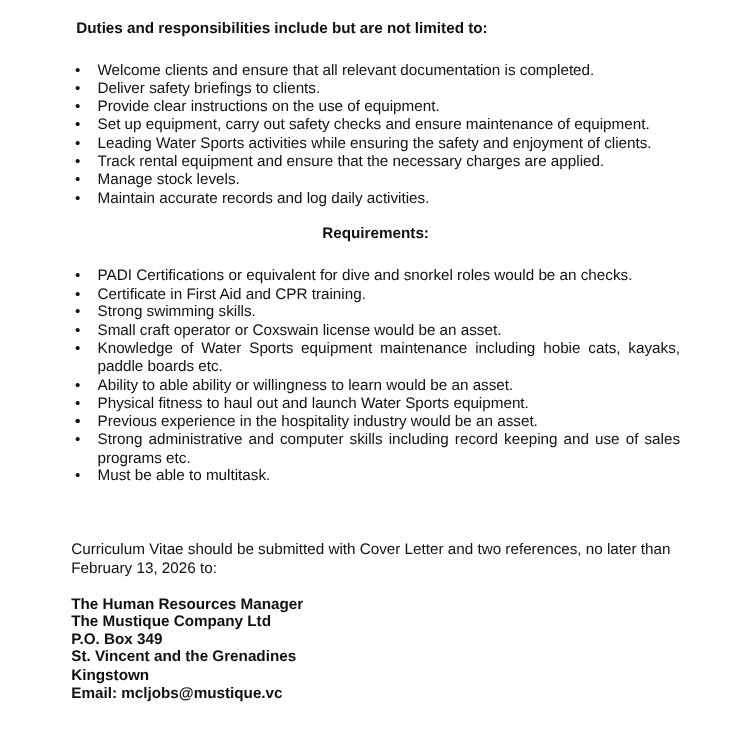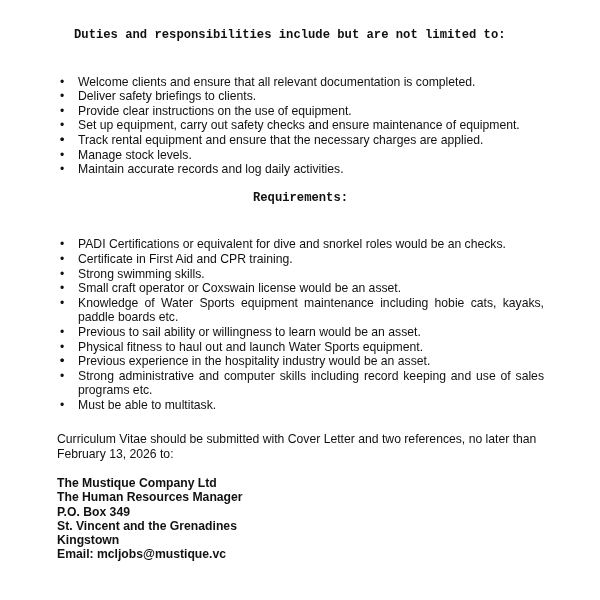--- a/index.html
+++ b/index.html
@@ -22,23 +22,22 @@
       height: 600px;
     }
     .content {
       position: absolute;
       left: 57px;
       top: 11px;
       width: 487px;
     }
     .heading {
       font-weight: bold;
-      margin: 17px;
+      margin: 4px;
       height: 15px;
-      font-family: Liberation Mono, monospace;
     }
     .spacer {
       height: 14.6px;
     }
     ul.bullets {
       list-style: none;
       margin: 0;
       padding: 0;
     }
     ul.bullets li {
@@ -50,21 +49,21 @@
     ul.bullets li .bullet {
       position: absolute;
       left: 3px;
       top: 0;
     }
     .req-heading {
       margin-top: 14px;
       text-align: center;
     }
     .cv-block {
-      margin-top: 20px;
+      margin-top: 44px;
     }
     .address {
       margin-top: 14.6px;
       font-weight: bold;
     }
     .address div {
       height: 14.2px;
     }
   </style>
 </head>
@@ -73,47 +72,47 @@
 <div class="page">
   <div class="content">
 
     <div class="heading">Duties and responsibilities include but are not limited to:</div>
     <div class="spacer"></div>
     <ul class="bullets" id="duties-list">
         <li><span class="bullet">•</span><span>Welcome clients and ensure that all relevant documentation is completed.</span></li>
         <li><span class="bullet">•</span><span>Deliver safety briefings to clients.</span></li>
         <li><span class="bullet">•</span><span>Provide clear instructions on the use of equipment.</span></li>
         <li><span class="bullet">•</span><span>Set up equipment, carry out safety checks and ensure maintenance of equipment.</span></li>
-        <li><span class="bullet">•</span></li>
+        <li><span class="bullet">•</span><span>Leading Water Sports activities while ensuring the safety and enjoyment of clients.</span></li>
         <li><span class="bullet">•</span><span>Track rental equipment and ensure that the necessary charges are applied.</span></li>
         <li><span class="bullet">•</span><span>Manage stock levels.</span></li>
         <li><span class="bullet">•</span><span>Maintain accurate records and log daily activities.</span></li>
       </ul>
 
     <div class="heading req-heading">Requirements:</div>
     <div class="spacer"></div>
     <ul class="bullets" id="requirements-list">
         <li><span class="bullet">•</span><span>PADI Certifications or equivalent for dive and snorkel roles would be an checks.</span></li>
         <li><span class="bullet">•</span><span>Certificate in First Aid and CPR training.</span></li>
         <li><span class="bullet">•</span><span>Strong swimming skills.</span></li>
         <li><span class="bullet">•</span><span>Small craft operator or Coxswain license would be an asset.</span></li>
         <li><span class="bullet">•</span><span>Knowledge of Water Sports equipment maintenance including hobie cats, kayaks, paddle boards etc.</span></li>
-        <li><span class="bullet">•</span><span>Previous to sail ability or willingness to learn would be an asset.</span></li>
+        <li><span class="bullet">•</span><span>Ability to able ability or willingness to learn would be an asset.</span></li>
         <li><span class="bullet">•</span><span>Physical fitness to haul out and launch Water Sports equipment.</span></li>
         <li><span class="bullet">•</span></li>
         <li><span class="bullet">•</span><span>Previous experience in the hospitality industry would be an asset.</span></li>
         <li><span class="bullet">•</span><span>Strong administrative and computer skills including record keeping and use of sales programs etc.</span></li>
         <li><span class="bullet">•</span><span>Must be able to multitask.</span></li>
       </ul>
 
     <div class="cv-block">Curriculum Vitae should be submitted with Cover Letter and two references, no later than February 13, 2026 to:</div>
 
     <div class="address">
+      <div>The Human Resources Manager</div>
       <div>The Mustique Company Ltd</div>
-      <div>The Human Resources Manager</div>
       <div>P.O. Box 349</div>
       <div>St. Vincent and the Grenadines</div>
       <div>Kingstown</div>
       <div><span>Email: </span><span>mcljobs@mustique.vc</span></div>
     </div>
 
   </div>
 </div>
 
 </body></html>

